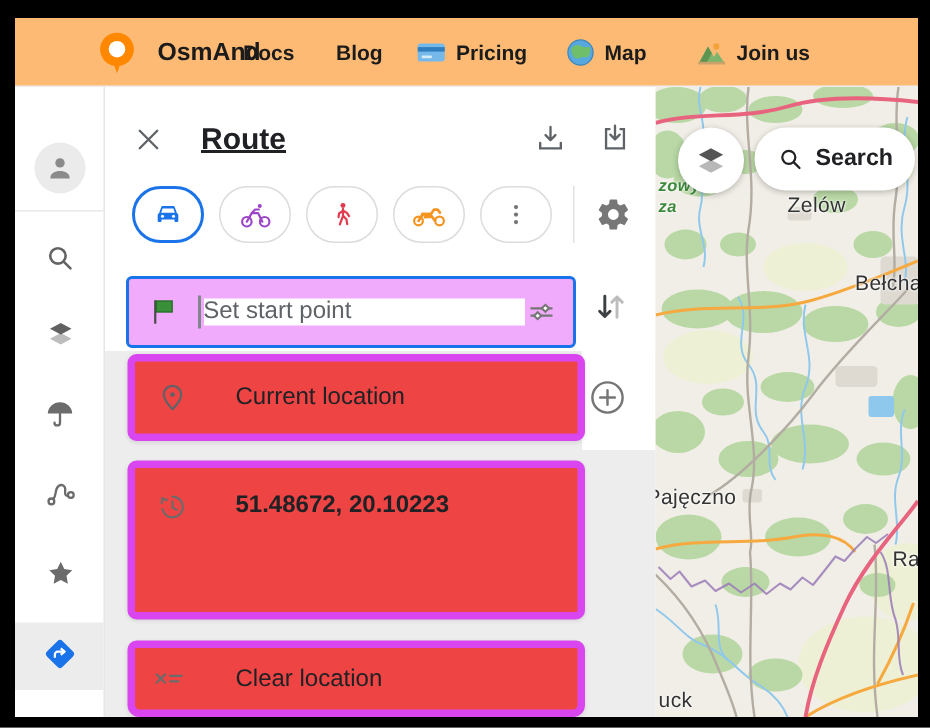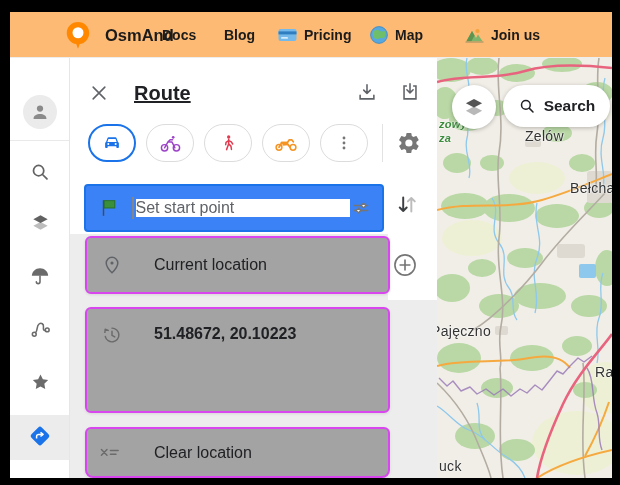--- a/index.html
+++ b/index.html
@@ -28,30 +28,30 @@
   .panel { position:relative; width:367px; flex:0 0 367px; background:#fff; }
   .panel-title { position:absolute; left:64px; top:24px; font-size:20px; font-weight:700; color:#202124;text-decoration:underline; }
   .icon-btn { position:absolute; width:26px; height:26px; display:flex; align-items:center; justify-content:center; cursor:pointer; }
   .mode-row { position:absolute; left:18px; top:66px; display:flex; gap:10px; }
   .mode-btn { width:48px; height:38px; border:1px solid #dcdcdc; border-radius:19px; background:#fff;
               display:flex; align-items:center; justify-content:center; cursor:pointer; }
   .mode-btn.selected { border:2px solid #1a73e8; }
   .mode-divider { position:absolute; left:312px; top:66px; width:1px; height:38px; background:#e2e2e2; }
 
   .start-input-wrap { position:absolute; left:14px; top:126px; width:300px; height:48px;
-                      border:2px solid #1a73e8; border-radius:4px; background:#3b82f6;
+                      border:2px solid #1a73e8; border-radius:4px; background:#f0abfc;
                       display:flex; align-items:center; padding:0 10px 0 12px; }
   .caret { width:1.5px; height:22px; background:#80868b; margin:0 2px 0 12px; }
   .start-input { flex:1; border:none; outline:none; font-size:16px; color:#202124; font-family:"Liberation Sans",sans-serif; min-width:0;}
   .start-input::placeholder { color:#5f6368; opacity:1; }
 
   .backdrop { position:absolute; left:0; top:176px; width:367px; height:244px; background:#ededed; }
   .white-patch { position:absolute; left:318px; top:176px; width:49px; height:66px; background:#fff; }
 
-  .card { position:absolute; left:15px; width:305px; background:#a3a3a3; border:2px solid #d946ef;
+  .card { position:absolute; left:15px; width:305px; background:#ef4444; border:5px solid #d946ef;
           border-radius:6px; box-shadow:0 1px 3px rgba(0,0,0,.10); }
   .card-row { position:relative; display:flex; align-items:center; height:100%; cursor:pointer; }
   .row-icon { position:absolute; left:13px; width:24px; height:24px; display:flex; align-items:center; justify-content:center; }
   .row-label { position:absolute; left:67px; font-size:16px; color:#202124; white-space:nowrap; }
   .hist-row { position:relative; height:53px; cursor:pointer;font-weight:bold; }
 
   
   .map { position:relative; width:175px; flex:0 0 175px; overflow:hidden; background:#f1eee7; cursor:grab; }
   .map svg.terrain { position:absolute; left:0; top:0; }
   .map-label { position:absolute; font-size:14px; color:#333; letter-spacing:.3px; white-space:nowrap;
@@ -84,21 +84,21 @@
       <span>Blog</span>
     </div>
     <div class="nav-item" style="left:268px">
       <svg width="19" height="16" viewBox="0 0 19 14">
         <rect x="0.5" y="1" width="18" height="12" rx="2" fill="#74b9ea"></rect>
         <rect x="0.5" y="3.4" width="18" height="3" fill="#2f7fc0"></rect>
         <rect x="3" y="9" width="7" height="1.8" rx="0.9" fill="#d6ecfa"></rect>
       </svg>
       <span>Pricing</span>
     </div>
-    <div class="nav-item" style="left:360px">
+    <div class="nav-item" style="left:368px">
       <svg width="18" height="18" viewBox="0 0 18 18">
         <circle cx="9" cy="9" r="8.4" fill="#58a8e0"></circle>
         <path d="M3 6c2-2 4-2.5 6-1.5S13 6 15 5c.8 2.5.5 5-1 7-2 .5-3.5-.5-5 .5s-3.5.5-5-1C3.2 9.6 2.6 7.8 3 6z" fill="#6fbf6a"></path>
         <circle cx="9" cy="9" r="8.4" fill="none" stroke="#3b87bd" stroke-width="0.8"></circle>
       </svg>
       <span>Map</span>
     </div>
     <div class="nav-item" style="left:455px">
       <svg width="19" height="18" viewBox="0 0 19 18">
         <path d="M1 16 L7 5 L11 12 L13 8.5 L18 16 Z" fill="#7cb56b"></path>

